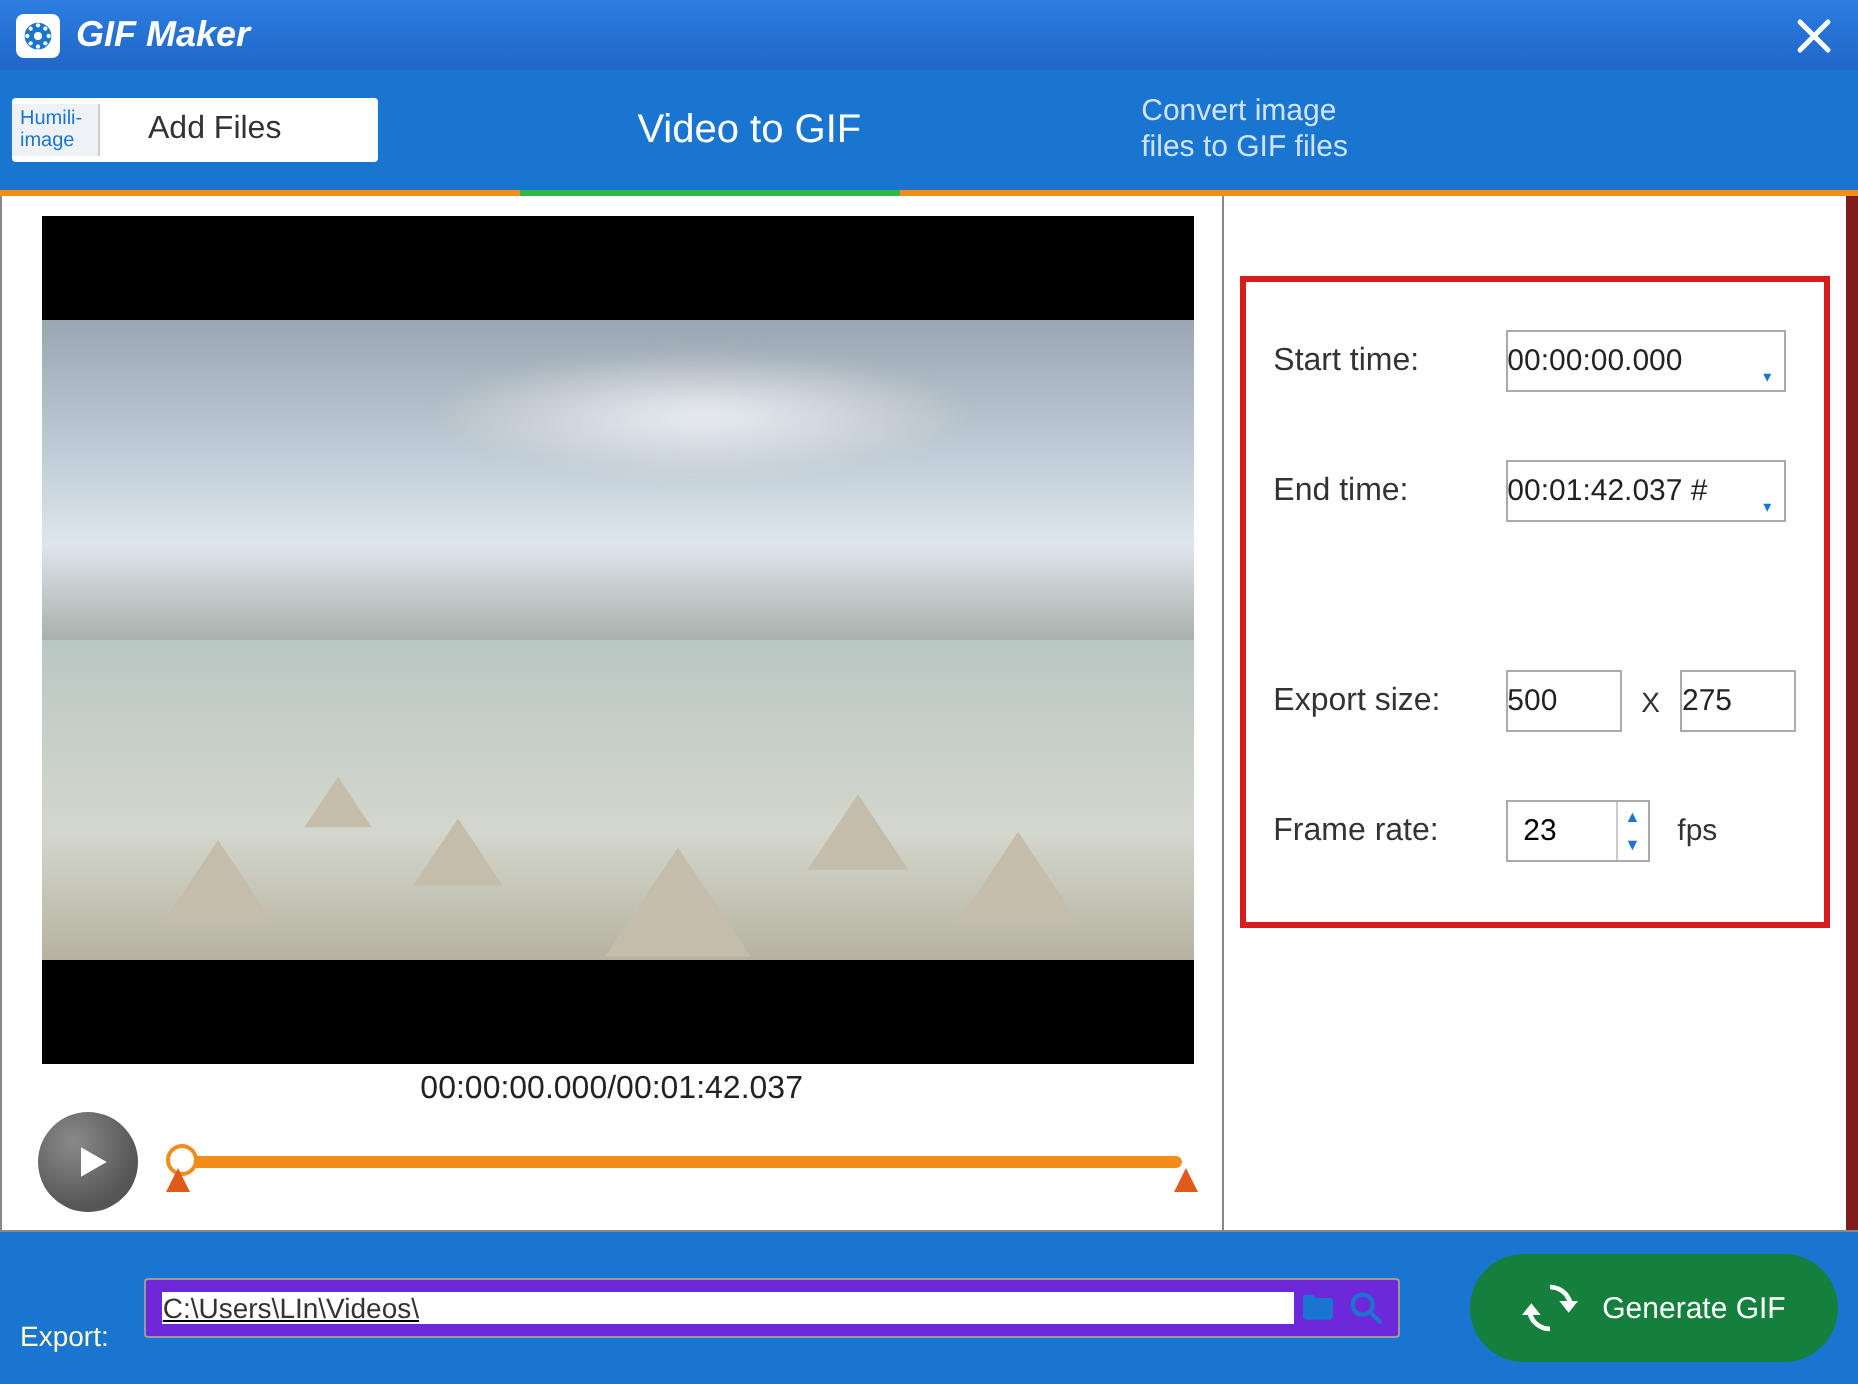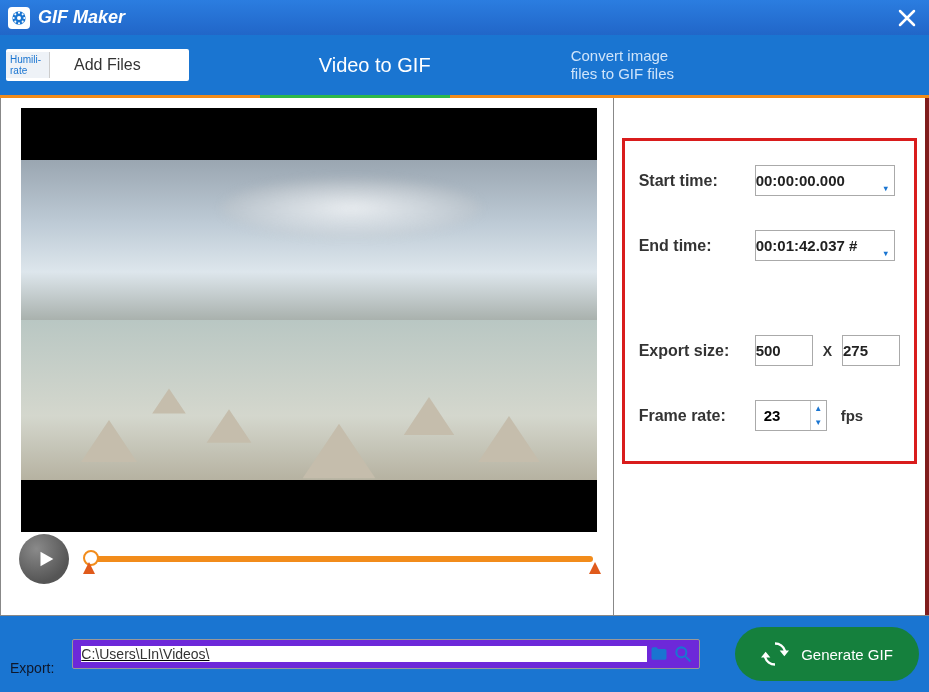--- a/index.html
+++ b/index.html
@@ -186,23 +186,22 @@
       border-left: 6px solid transparent;
       border-right: 6px solid transparent;
       border-bottom: 12px solid #e05a1b;
     }
     .slider .mark-start { left: 4px; }
     .slider .mark-end { right: 0px; }
 
     
     .right {
       flex: 1;
-      border-right: 4px solid #7f1d1d;
+      border-right: 6px solid #7f1d1d;
       padding: 40px 8px 8px 8px;
-      font-weight: bold;
     }
     .settings {
       border: 3px solid #d91c1c;
       padding: 24px 14px 30px 14px;
     }
     .settings .row {
       display: flex;
       align-items: center;
       margin-bottom: 34px;
     }
@@ -250,21 +249,21 @@
 
     
     .bottom {
       height: 76px;
       background: #1a75d1;
       display: flex;
       align-items: center;
       padding: 0 10px;
     }
     .bottom .exlabel {
-      color: #0f172a;
+      color: #fef9c3;
       font-size: 14px;
       margin-right: 18px;
       margin-top: 28px;
     }
     .bottom .pathwrap {
       flex: 1;
       max-width: 628px;
       display: flex;
       align-items: center;
       background: #6d28d9;
@@ -330,21 +329,21 @@
   <div class="close">
     <svg width="18" height="18" viewBox="0 0 18 18">
         <path d="M2 2 L16 16 M16 2 L2 16" stroke="#fff" stroke-width="2.5" stroke-linecap="round"></path>
       </svg>
   </div>
 </div>
 
 <div class="toolbar">
   <div class="btn-group">
     <div class="humiliation" style="white-space:pre-line">Humili-
-rate</div>
+image</div>
     <div class="addfiles">Add Files</div>
   </div>
   <div class="vid2gif">Video to GIF</div>
   <div class="convert" style="white-space:pre-line">Convert image
 files to GIF files</div>
 </div>
 
 <div class="underline">
   <div class="seg-orange1"></div>
   <div class="seg-green"></div>
@@ -358,20 +357,21 @@
       <div class="sky"></div>
       <div class="cloud"></div>
       <div class="ground"></div>
       <div class="cone c1"></div>
       <div class="cone c2"></div>
       <div class="cone c3"></div>
       <div class="cone c4"></div>
       <div class="cone c5"></div>
       <div class="cone c6"></div>
     </div>
+    <div class="timedisplay">00:00:00.000/00:01:42.037</div>
     <div class="controls">
       <div class="playbtn">
         <svg viewBox="0 0 24 24">
             <path d="M6 4 L20 12 L6 20 Z"></path>
           </svg>
       </div>
       <div class="slider">
         <div class="track"></div>
         <div class="handle"></div>
         <div class="mark-start"></div>

